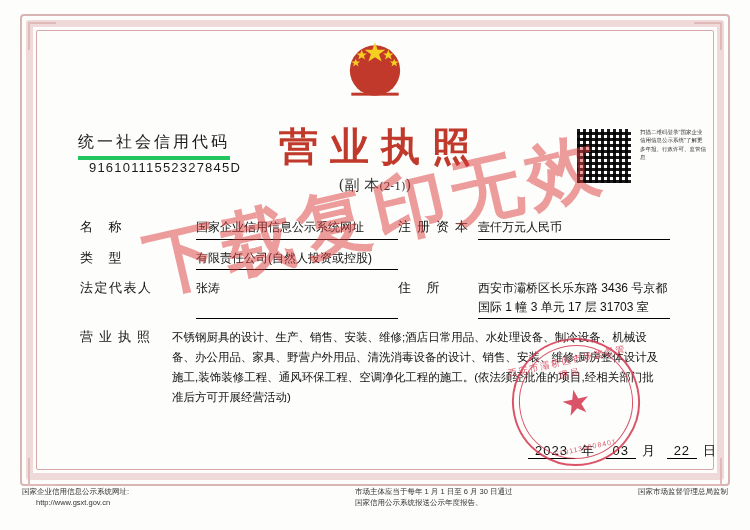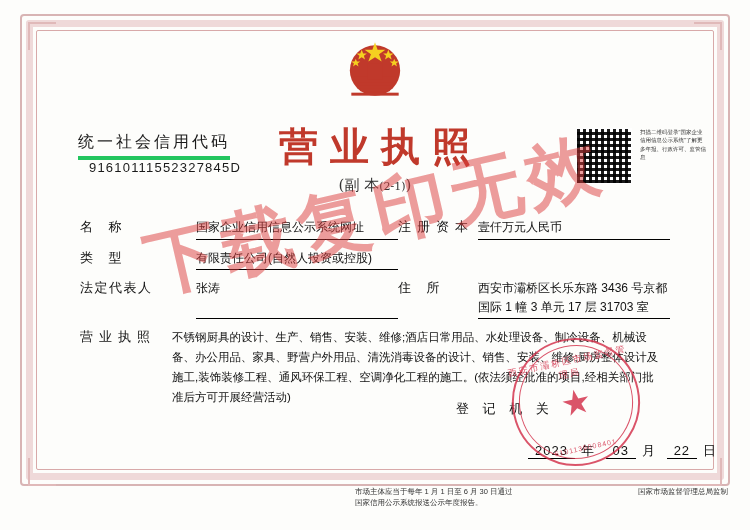--- a/index.html
+++ b/index.html
@@ -375,38 +375,41 @@
       </div>
     </div>
 
     <div class="row">
       <div class="lbl">营业执照</div>
       <div class="scope-val">不锈钢厨具的设计、生产、销售、安装、维修;酒店日常用品、水处理设备、制冷设备、机械设备、办公用品、家具、野营户外用品、清洗消毒设备的设计、销售、安装、维修;厨房整体设计及施工,装饰装修工程、通风环保工程、空调净化工程的施工。(依法须经批准的项目,经相关部门批准后方可开展经营活动)</div>
     </div>
 
   </div>
 
-  <div class="reg-auth">登 记 机 关</div>
 
   <div class="date-line">
     <span class="d">2023</span><span>年</span>
     <span class="d">03</span><span>月</span>
     <span class="d">22</span><span>日</span>
   </div>
 
   <div class="seal">
     <div class="ring"></div>
     <div class="seal-text-top">西安市灞桥区市场监督管理局</div>
     <div class="star">★</div>
     <div class="seal-text-bottom">6101139008401</div>
   </div>
 
   <div class="watermark">下载复印无效</div>
 
   <div class="footer">
+    <div class="f-left">
+      <span>国家企业信用信息公示系统网址:</span>
+      <span class="url">http://www.gsxt.gov.cn</span>
+    </div>
     <div class="f-center">
       <div>市场主体应当于每年 1 月 1 日至 6 月 30 日通过</div>
       <div>国家信用公示系统报送公示年度报告。</div>
     </div>
     <div class="f-right">
       <div>国家市场监督管理总局监制</div>
     </div>
   </div>
 
 </div>

